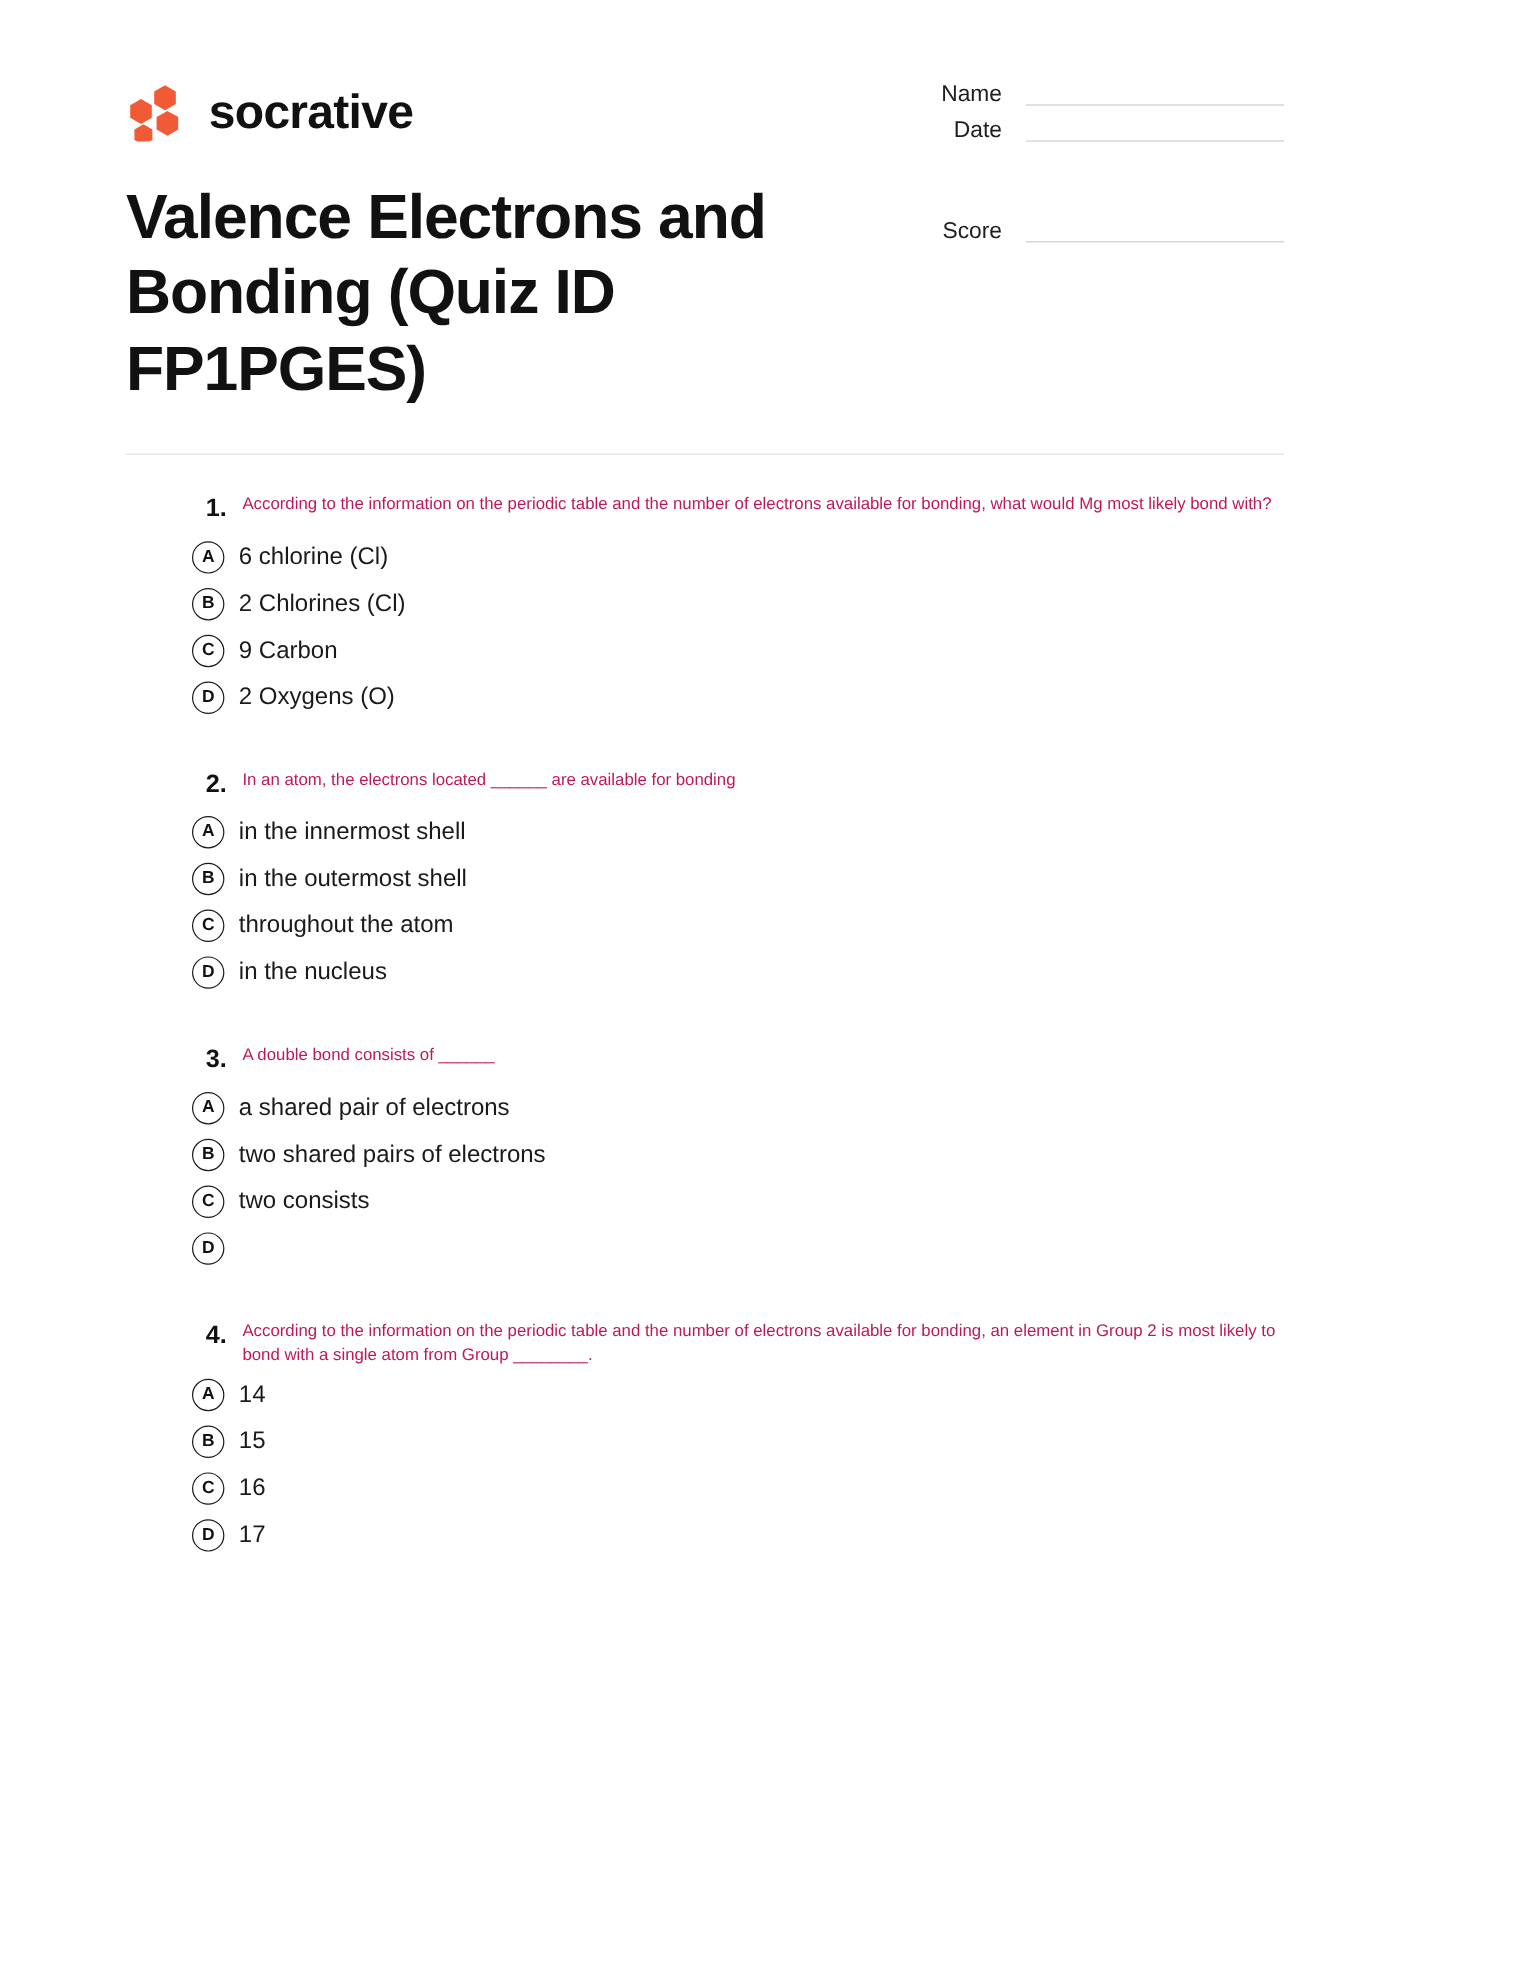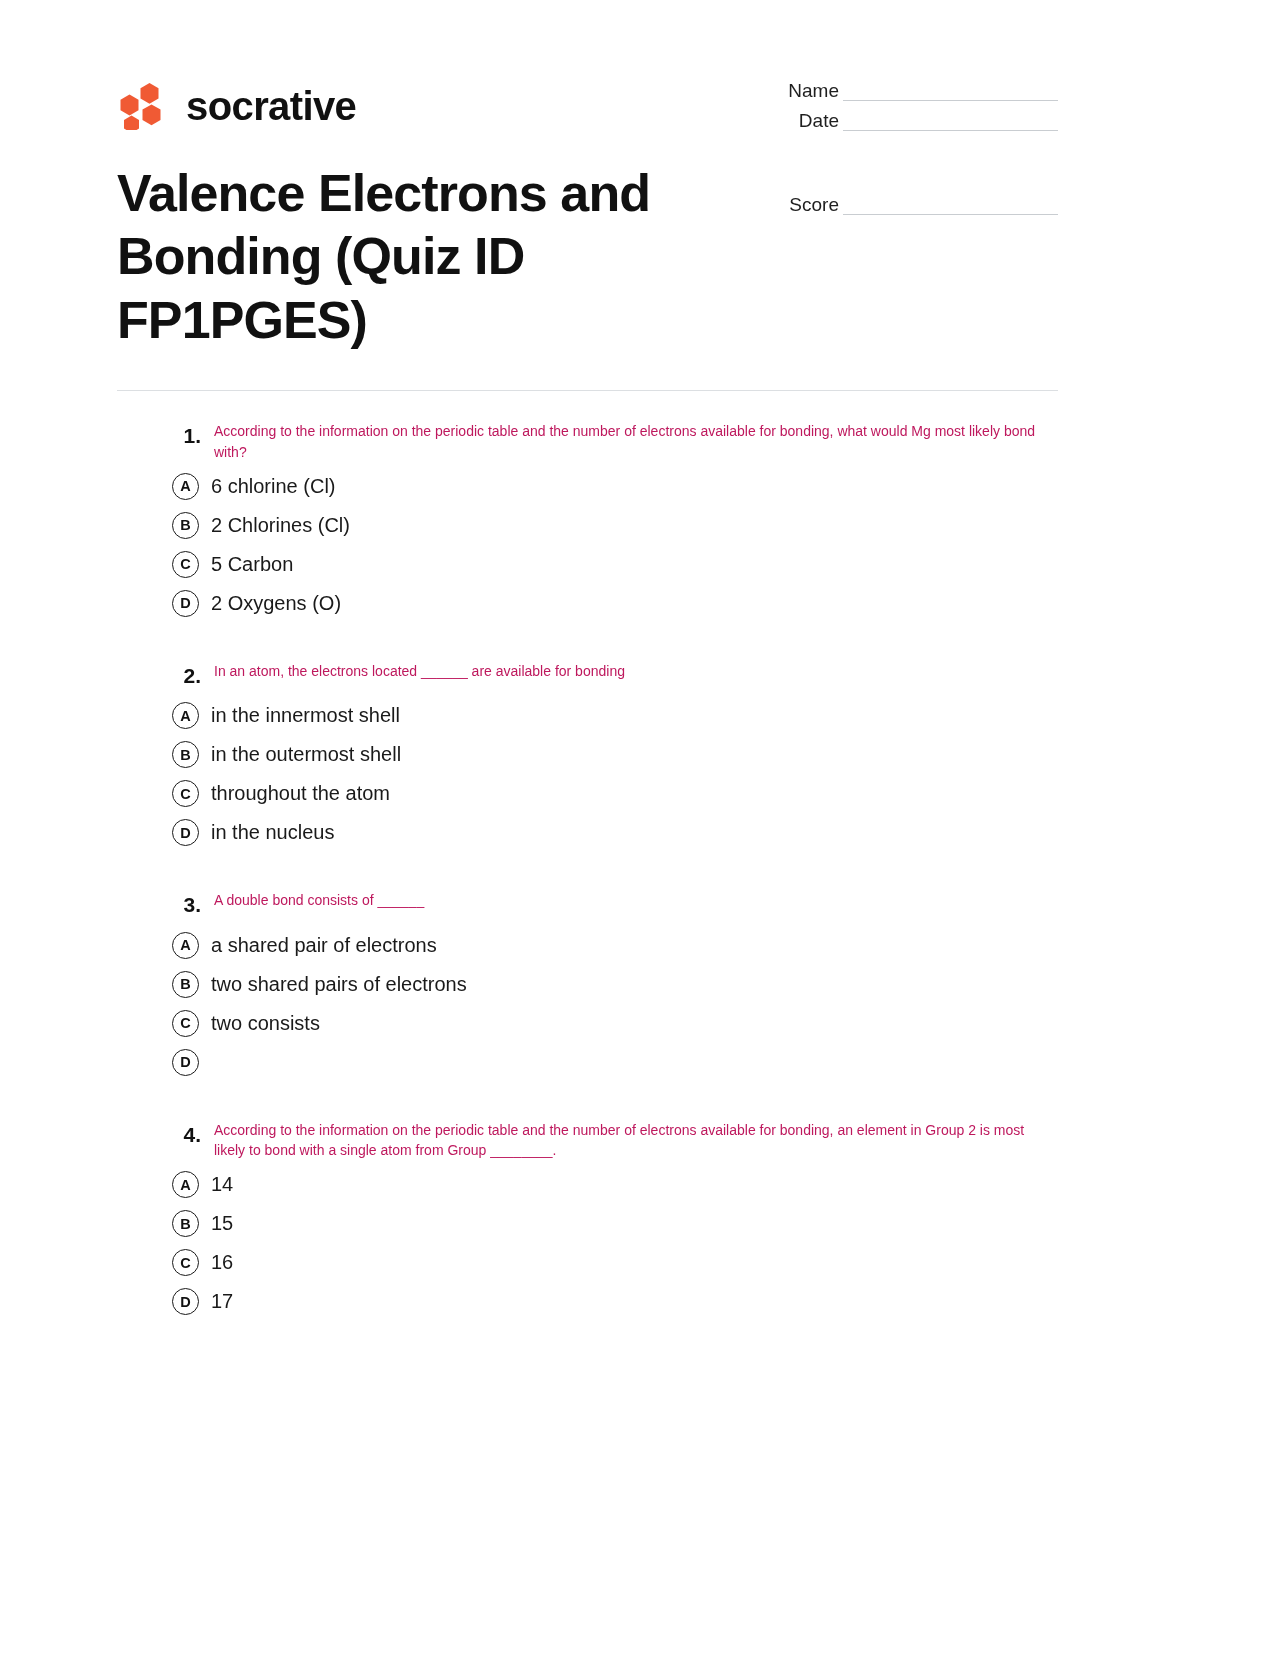--- a/index.html
+++ b/index.html
@@ -14,21 +14,21 @@
     font-family: "Liberation Sans", sans-serif;
     color: #1a1a1a;
     position: relative;
     overflow: hidden;
   }
 
   .page {
     position: relative;
     width: 1175px;
     height: 1653px;
-    padding: 12px;
+    padding: 0;
   }
 
   
   .header {
     position: relative;
     padding: 62px 105px 0 105px;
     display: flex;
     align-items: flex-start;
     justify-content: space-between;
   }
@@ -59,23 +59,23 @@
     color: #111111;
     line-height: 1;
   }
 
   .meta {
     width: 330px;
     margin-top: 6px;
   }
   .meta-row {
     display: flex;
-    align-items: center;
+    align-items: flex-start;
     justify-content: flex-end;
-    gap: 4px;
+    gap: 20px;
     margin-bottom: 8px;
   }
   .meta-label {
     font-size: 19px;
     color: #1f1f1f;
     white-space: nowrap;
   }
   .meta-line {
     width: 215px;
     border-bottom: 1.5px solid #c9cdd1;
@@ -220,21 +220,21 @@
           <div class="option">
             <div class="opt-bubble">A</div>
             <div class="opt-text">6 chlorine (Cl)</div>
           </div>
           <div class="option">
             <div class="opt-bubble">B</div>
             <div class="opt-text">2 Chlorines (Cl)</div>
           </div>
           <div class="option">
             <div class="opt-bubble">C</div>
-            <div class="opt-text">5 Carbon</div>
+            <div class="opt-text">9 Carbon</div>
           </div>
           <div class="option">
             <div class="opt-bubble">D</div>
             <div class="opt-text">2 Oxygens (O)</div>
           </div>
         </div>
       </div>
       <div class="question">
         <div class="q-head">
           <div class="q-num">2.</div>

